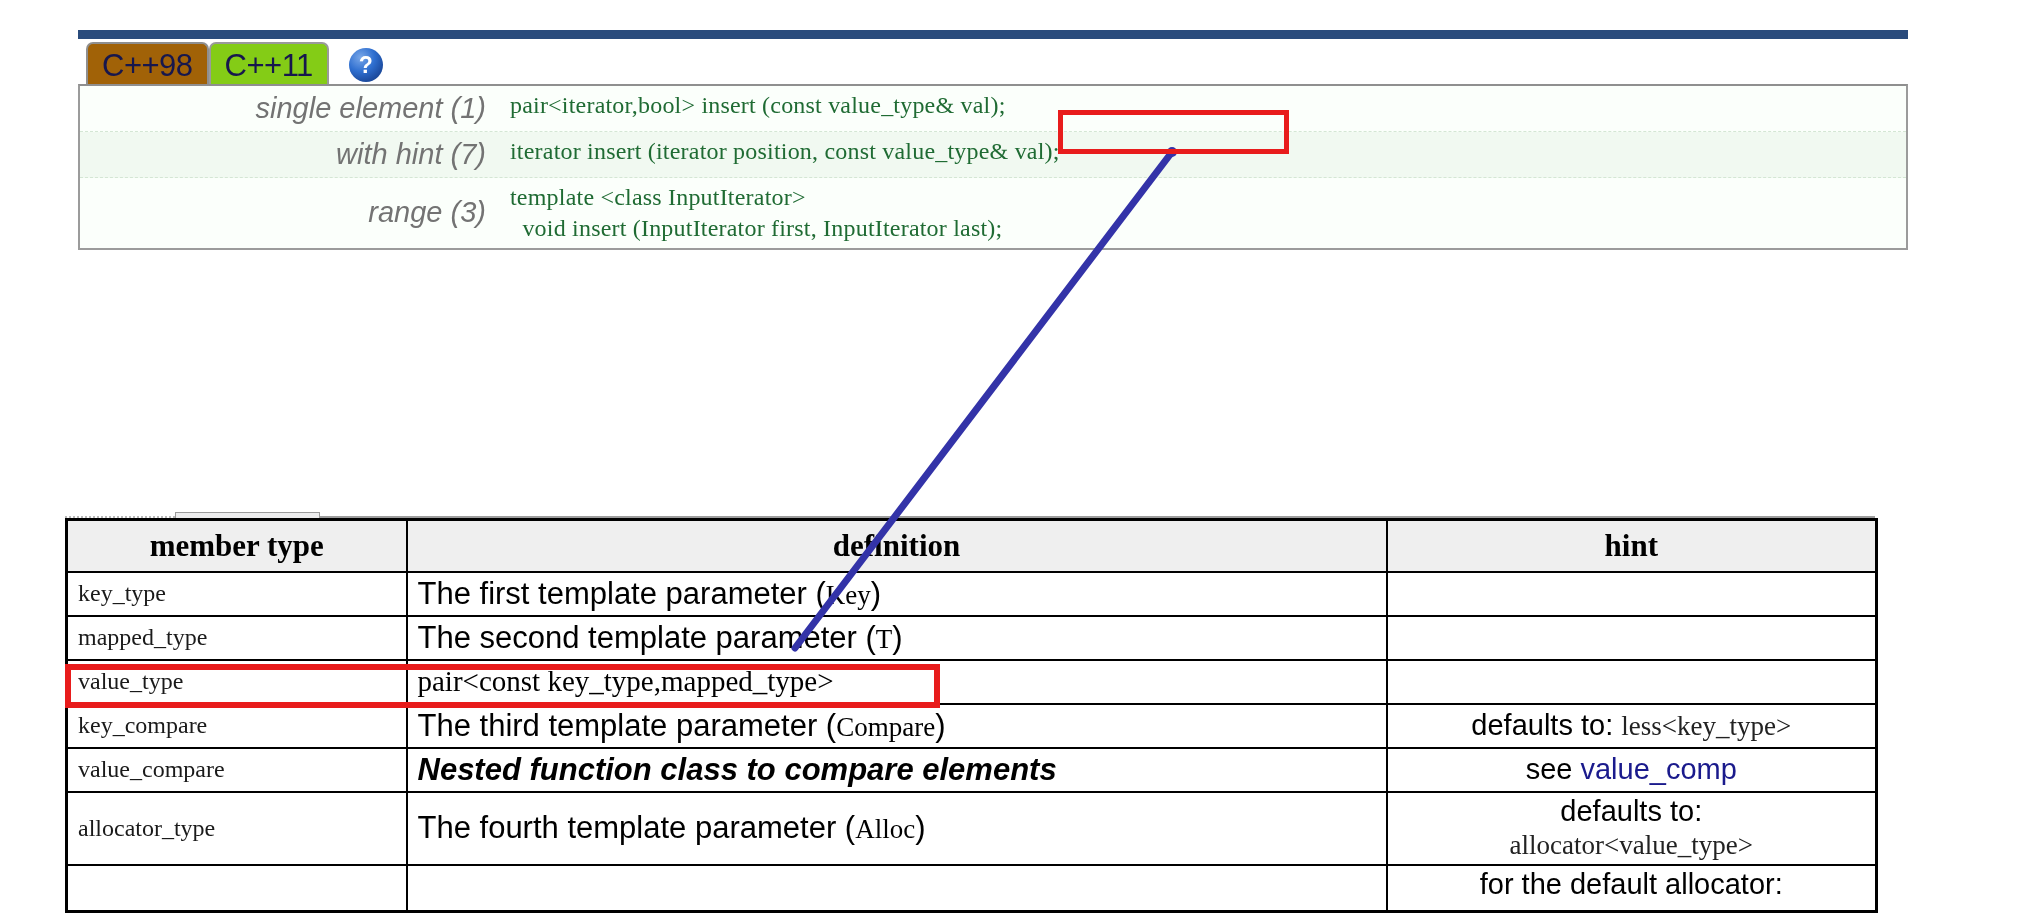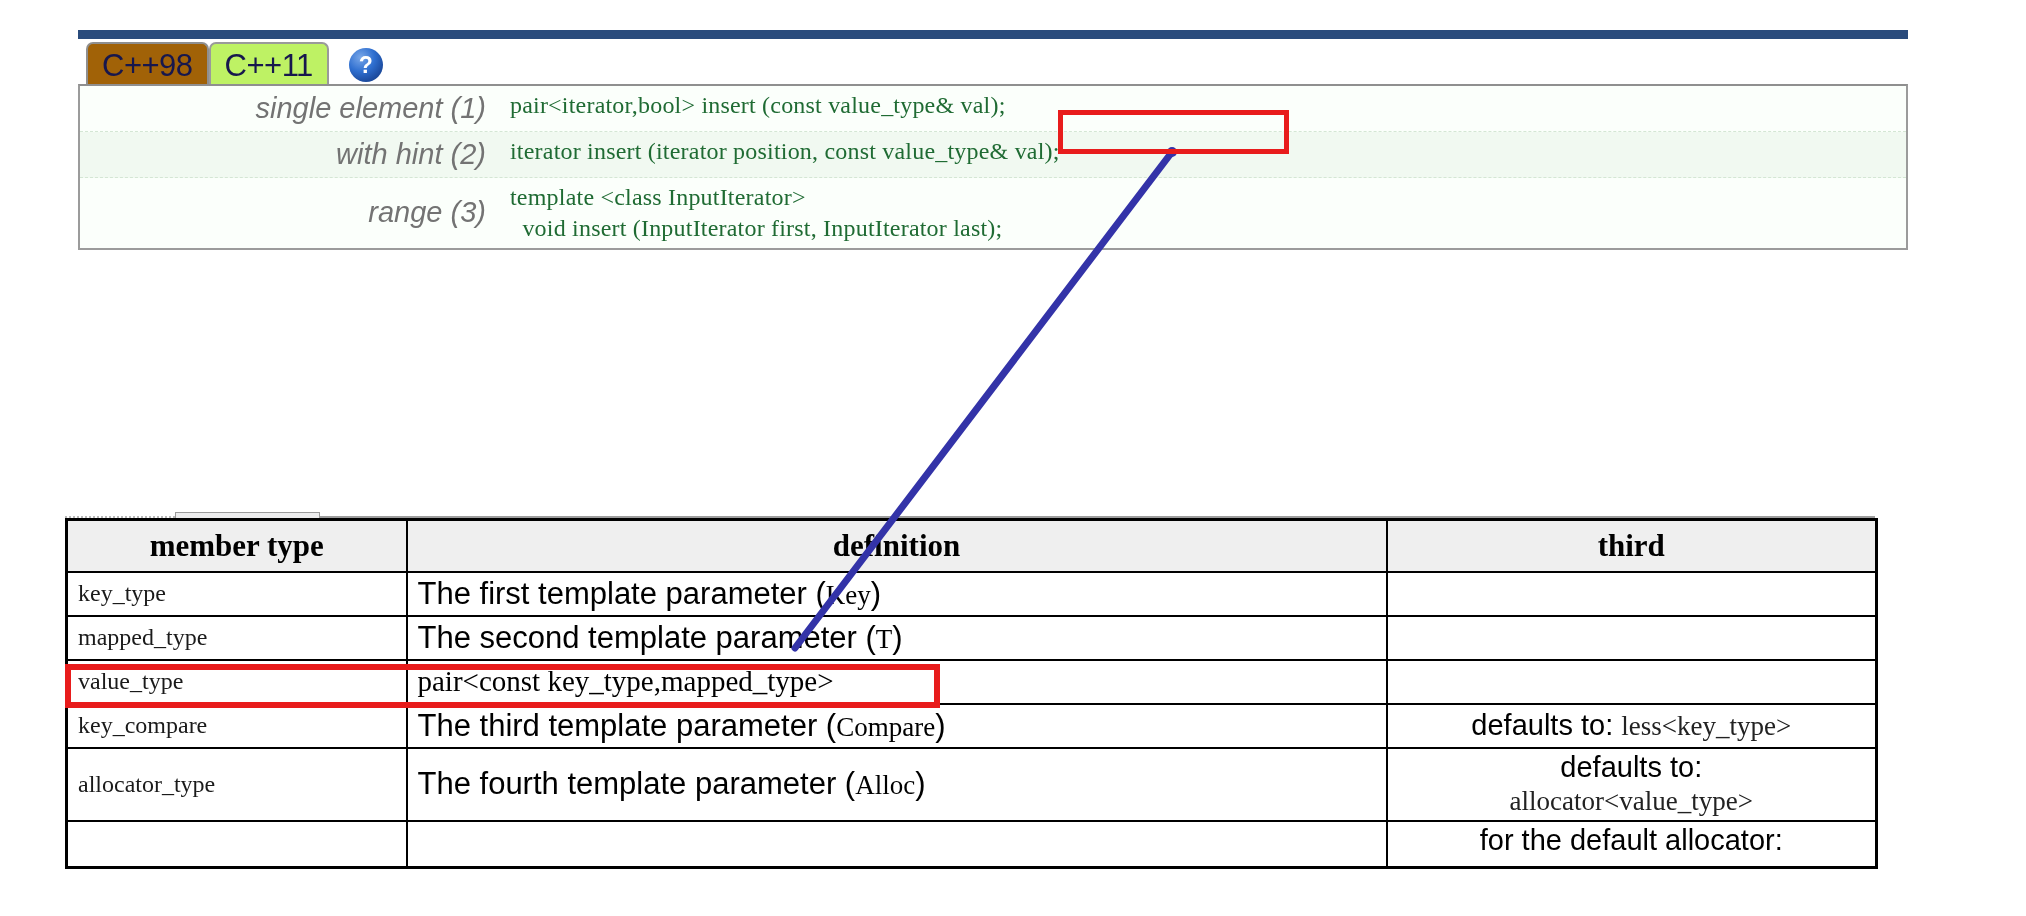--- a/index.html
+++ b/index.html
@@ -48,21 +48,21 @@
     border-radius: 7px 7px 0 0;
     box-sizing: border-box;
     vertical-align: bottom;
     letter-spacing: -0.5px;
   }
   .tab.active {
     background: #a16207;
     border-color: #8f8f8f;
   }
   .tab.inactive {
-    background: #bef264;
+    background: #84cc16;
     border-color: #9a9a9a;
   }
   #help-icon {
     display: inline-block;
     vertical-align: bottom;
     margin-left: 20px;
     margin-bottom: 4px;
     width: 34px;
     height: 34px;
     border-radius: 50%;
@@ -271,21 +271,21 @@
   </div>
 
   <div id="sig-body">
 
     <div class="sig-row">
       <div class="sig-label">single element (1)</div>
       <div class="sig-code">pair&lt;iterator,bool&gt; insert (const value_type&amp; val);</div>
     </div>
 
     <div class="sig-row shaded">
-      <div class="sig-label">with hint (2)</div>
+      <div class="sig-label">with hint (7)</div>
       <div class="sig-code">iterator insert (iterator position, const value_type&amp; val);</div>
     </div>
 
     <div class="sig-row">
       <div class="sig-label" style="align-self:center;padding-left:12px;">range (3)</div>
       <div class="sig-code">template &lt;class InputIterator&gt;
   void insert (InputIterator first, InputIterator last);</div>
     </div>
 
   </div>
@@ -301,21 +301,21 @@
   <table class="memtab">
     <colgroup>
       <col class="c-member">
         <col class="c-def">
         <col class="c-notes">
     </colgroup>
     <thead>
       <tr>
         <th>member type</th>
         <th>definition</th>
-        <th>third</th>
+        <th>hint</th>
       </tr>
     </thead>
     <tbody>
 
       <tr class="r-key">
         <td class="member">key_type</td>
         <td class="definition"><span>The first template parameter (</span><span class="mono">Key</span><span>)</span></td>
         <td class="notes"><span></span></td>
       </tr>
 
@@ -330,20 +330,25 @@
         <td class="definition codeonly">pair&lt;const key_type,mapped_type&gt;</td>
         <td class="notes"><span></span></td>
       </tr>
 
       <tr class="r-keyc">
         <td class="member">key_compare</td>
         <td class="definition"><span>The third template parameter (</span><span class="mono">Compare</span><span>)</span></td>
         <td class="notes"><span>defaults to: </span><span class="mono">less&lt;key_type&gt;</span></td>
       </tr>
 
+      <tr class="r-valuec">
+        <td class="member">value_compare</td>
+        <td class="definition italic">Nested function class to compare elements</td>
+        <td class="notes"><span>see </span><a class="link" href="#" style="text-decoration:none;">value_comp</a></td>
+      </tr>
 
       <tr class="r-alloc">
         <td class="member">allocator_type</td>
         <td class="definition"><span>The fourth template parameter (</span><span class="mono">Alloc</span><span>)</span></td>
         <td class="notes" style="vertical-align:top;padding-top:2px;"><span>defaults to:</span><br><span class="mono">allocator&lt;value_type&gt;</span></td>
       </tr>
 
       <tr class="r-last">
         <td class="member"></td>
         <td class="definition"></td>

